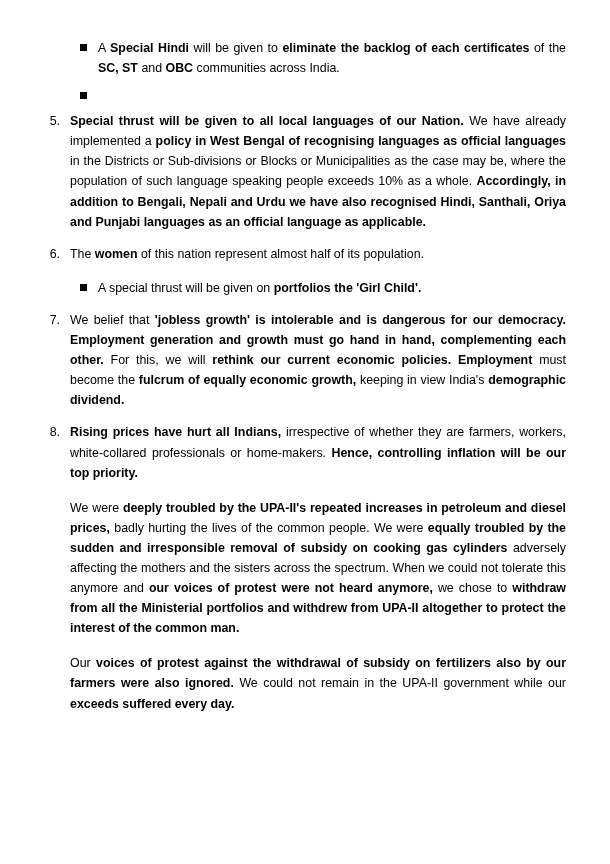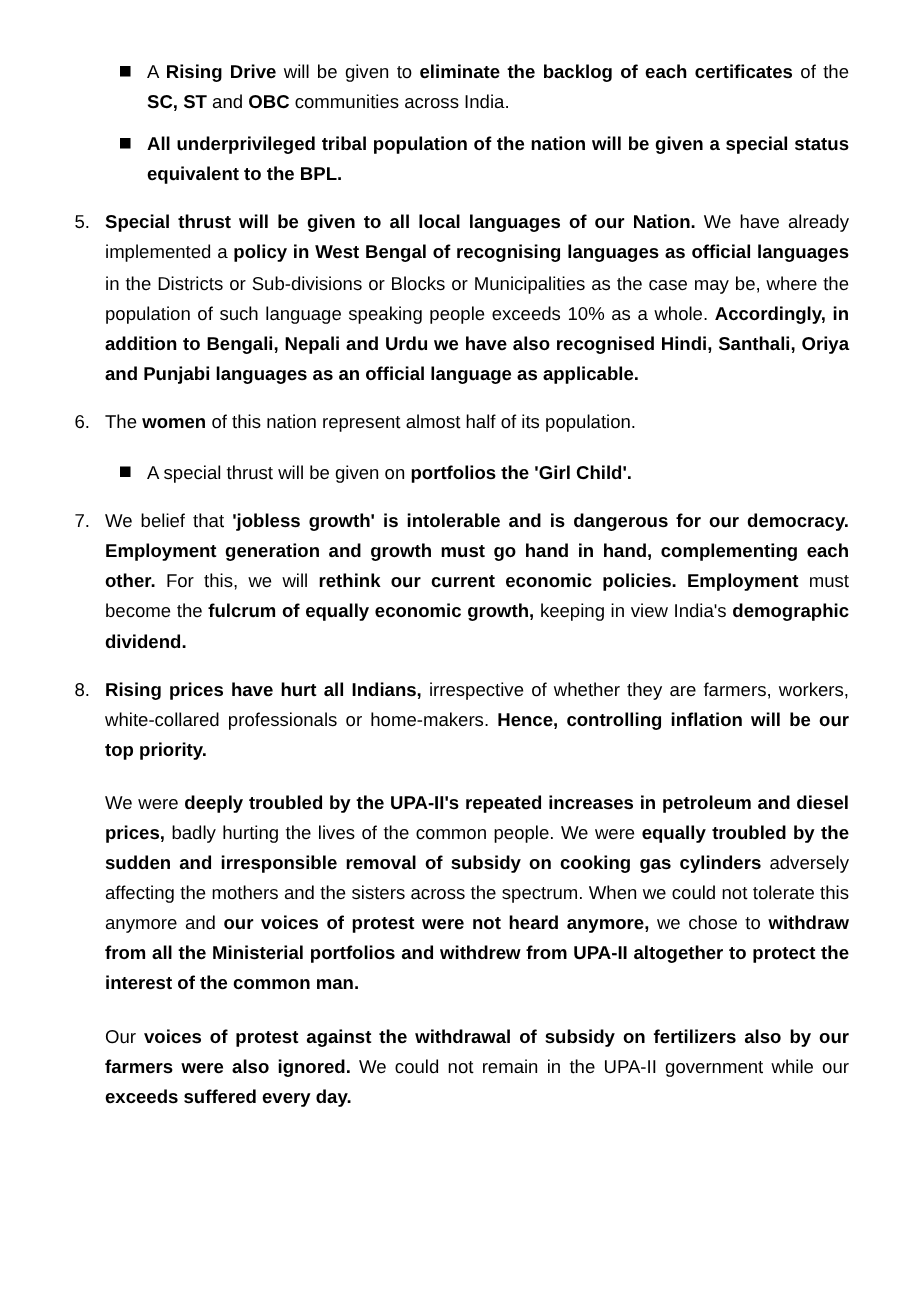--- a/index.html
+++ b/index.html
@@ -79,30 +79,29 @@
 </head>
 <body>
 
 <div class="page">
   <div class="doc">
 
     <div class="bullet-item">
       <span class="bullet">
           <span class="sq"></span>
         </span>
-      <span class="body">A <b>Rising Drive</b> will be given to <b>eliminate the backlog of each certificates</b> of the <b>SC, ST</b> and <b>OBC</b> communities across India.</span>
+      <span class="body">A <b>Special Hindi</b> will be given to <b>eliminate the backlog of each certificates</b> of the <b>SC, ST</b> and <b>OBC</b> communities across India.</span>
     </div>
 
     <div class="gap-s"></div>
 
     <div class="bullet-item">
       <span class="bullet">
           <span class="sq"></span>
         </span>
-      <span class="body"><b>All underprivileged tribal population of the nation will be given a special status equivalent to the BPL.</b></span>
     </div>
 
     <div class="gap-m"></div>
 
     <div class="num-item">
       <span class="num">5.</span>
       <span class="body"><b>Special thrust will be given to all local languages of our Nation.</b> We have already implemented a <b>policy in West Bengal of recognising languages as official languages</b> in the Districts or Sub-divisions or Blocks or Municipalities as the case may be, where the population of such language speaking people exceeds 10% as a whole. <b>Accordingly, in addition to Bengali, Nepali and Urdu we have also recognised Hindi, Santhali, Oriya and Punjabi languages as an official language as applicable.</b></span>
     </div>
 
     <div class="gap-m"></div>

